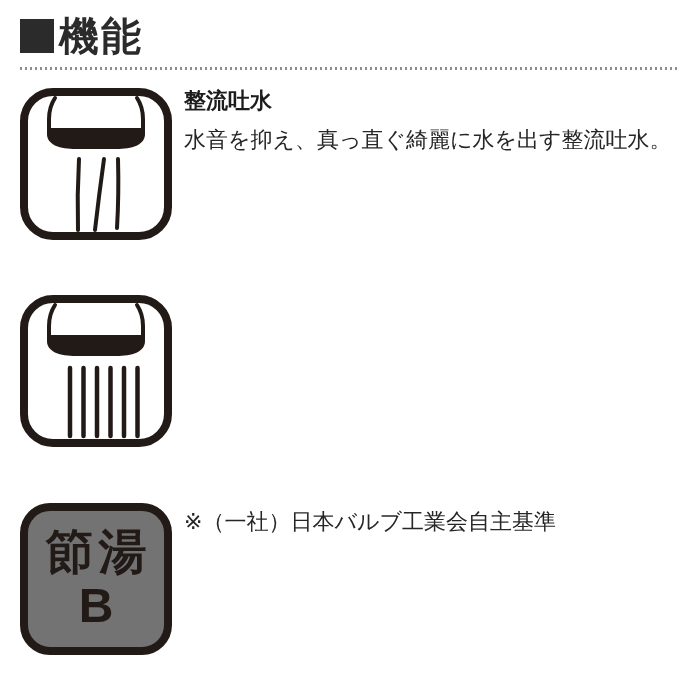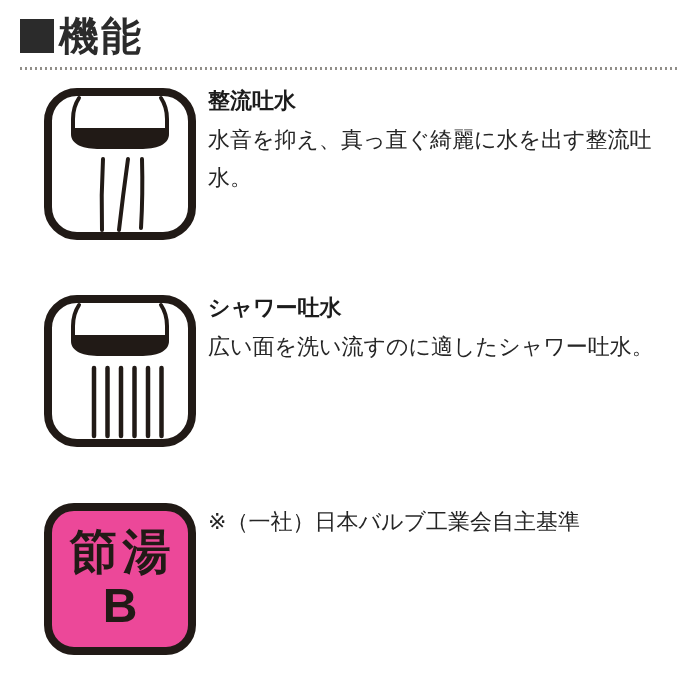--- a/index.html
+++ b/index.html
@@ -23,41 +23,41 @@
     font-size:40px; font-weight:700; color:#2b2b2b;
     line-height:1; letter-spacing:2px;
   }
   .dotted-divider {
     position:absolute; left:20px; right:0; top:67px; height:3px;
     background:repeating-linear-gradient(to right,#918e89 0 2px,transparent 2px 5px);
   }
   
   .feature-row {
     position:absolute; left:20px; right:0;
-    display:flex; align-items:flex-start; gap:12px;margin-left:24px;
+    display:flex; align-items:flex-start; gap:12px;
   }
   .row-1 { top:88px; }
   .row-2 { top:295px; }
   .row-3 { top:503px; }
   .feature-icon { width:152px; height:152px; flex:0 0 auto; display:block; }
   .feature-text { padding-top:0; }
   .feature-title {
     font-size:22px; font-weight:700; color:#1c1c1c;
     line-height:1.2; margin-bottom:7px;
   }
   .feature-desc {
     font-size:22px; font-weight:400; color:#262626;
     line-height:1.7;
   }
   
   .badge-box {
     width:152px; height:152px; flex:0 0 auto;
     border:8px solid #211a16; border-radius:30px;
     display:flex; flex-direction:column; align-items:center; justify-content:center;
-    color:#211a16; background:#ec4899;
+    color:#211a16; background:#737373;
   }
   .badge-line1 {
     font-size:48px; font-weight:600; line-height:1;
     letter-spacing:5px; margin-right:-5px;
   }
   .badge-line2 {
     font-size:48px; font-weight:600; line-height:1; margin-top:6px;
   }
 </style>
 </head>
@@ -93,24 +93,20 @@
       <path d="M35 10 Q29 19 29 31 L29 42" fill="none" stroke="#211a16" stroke-width="4" stroke-linecap="round"></path>
       <path d="M117 10 Q123 19 123 31 L123 42" fill="none" stroke="#211a16" stroke-width="4" stroke-linecap="round"></path>
       <path d="M27 40 L125 40 L125 46 C125 57 112 61 96 61 L56 61 C40 61 27 57 27 46 Z" fill="#211a16"></path>
       <line x1="50" y1="73" x2="50" y2="141" stroke="#211a16" stroke-width="4.5" stroke-linecap="round"></line>
       <line x1="63.5" y1="73" x2="63.5" y2="141" stroke="#211a16" stroke-width="4.5" stroke-linecap="round"></line>
       <line x1="77" y1="73" x2="77" y2="141" stroke="#211a16" stroke-width="4.5" stroke-linecap="round"></line>
       <line x1="90.5" y1="73" x2="90.5" y2="141" stroke="#211a16" stroke-width="4.5" stroke-linecap="round"></line>
       <line x1="104" y1="73" x2="104" y2="141" stroke="#211a16" stroke-width="4.5" stroke-linecap="round"></line>
       <line x1="117.5" y1="73" x2="117.5" y2="141" stroke="#211a16" stroke-width="4.5" stroke-linecap="round"></line>
     </svg>
-    <div class="feature-text">
-      <div class="feature-title">シャワー吐水</div>
-      <p class="feature-desc">広い面を洗い流すのに適したシャワー吐水。</p>
-    </div>
   </div>
 
   <div class="feature-row row-3">
     <div class="badge-box">
       <span class="badge-line1">節湯</span>
       <span class="badge-line2">B</span>
     </div>
     <div class="feature-text">
       <p class="feature-desc">※（一社）日本バルブ工業会自主基準</p>
     </div>

